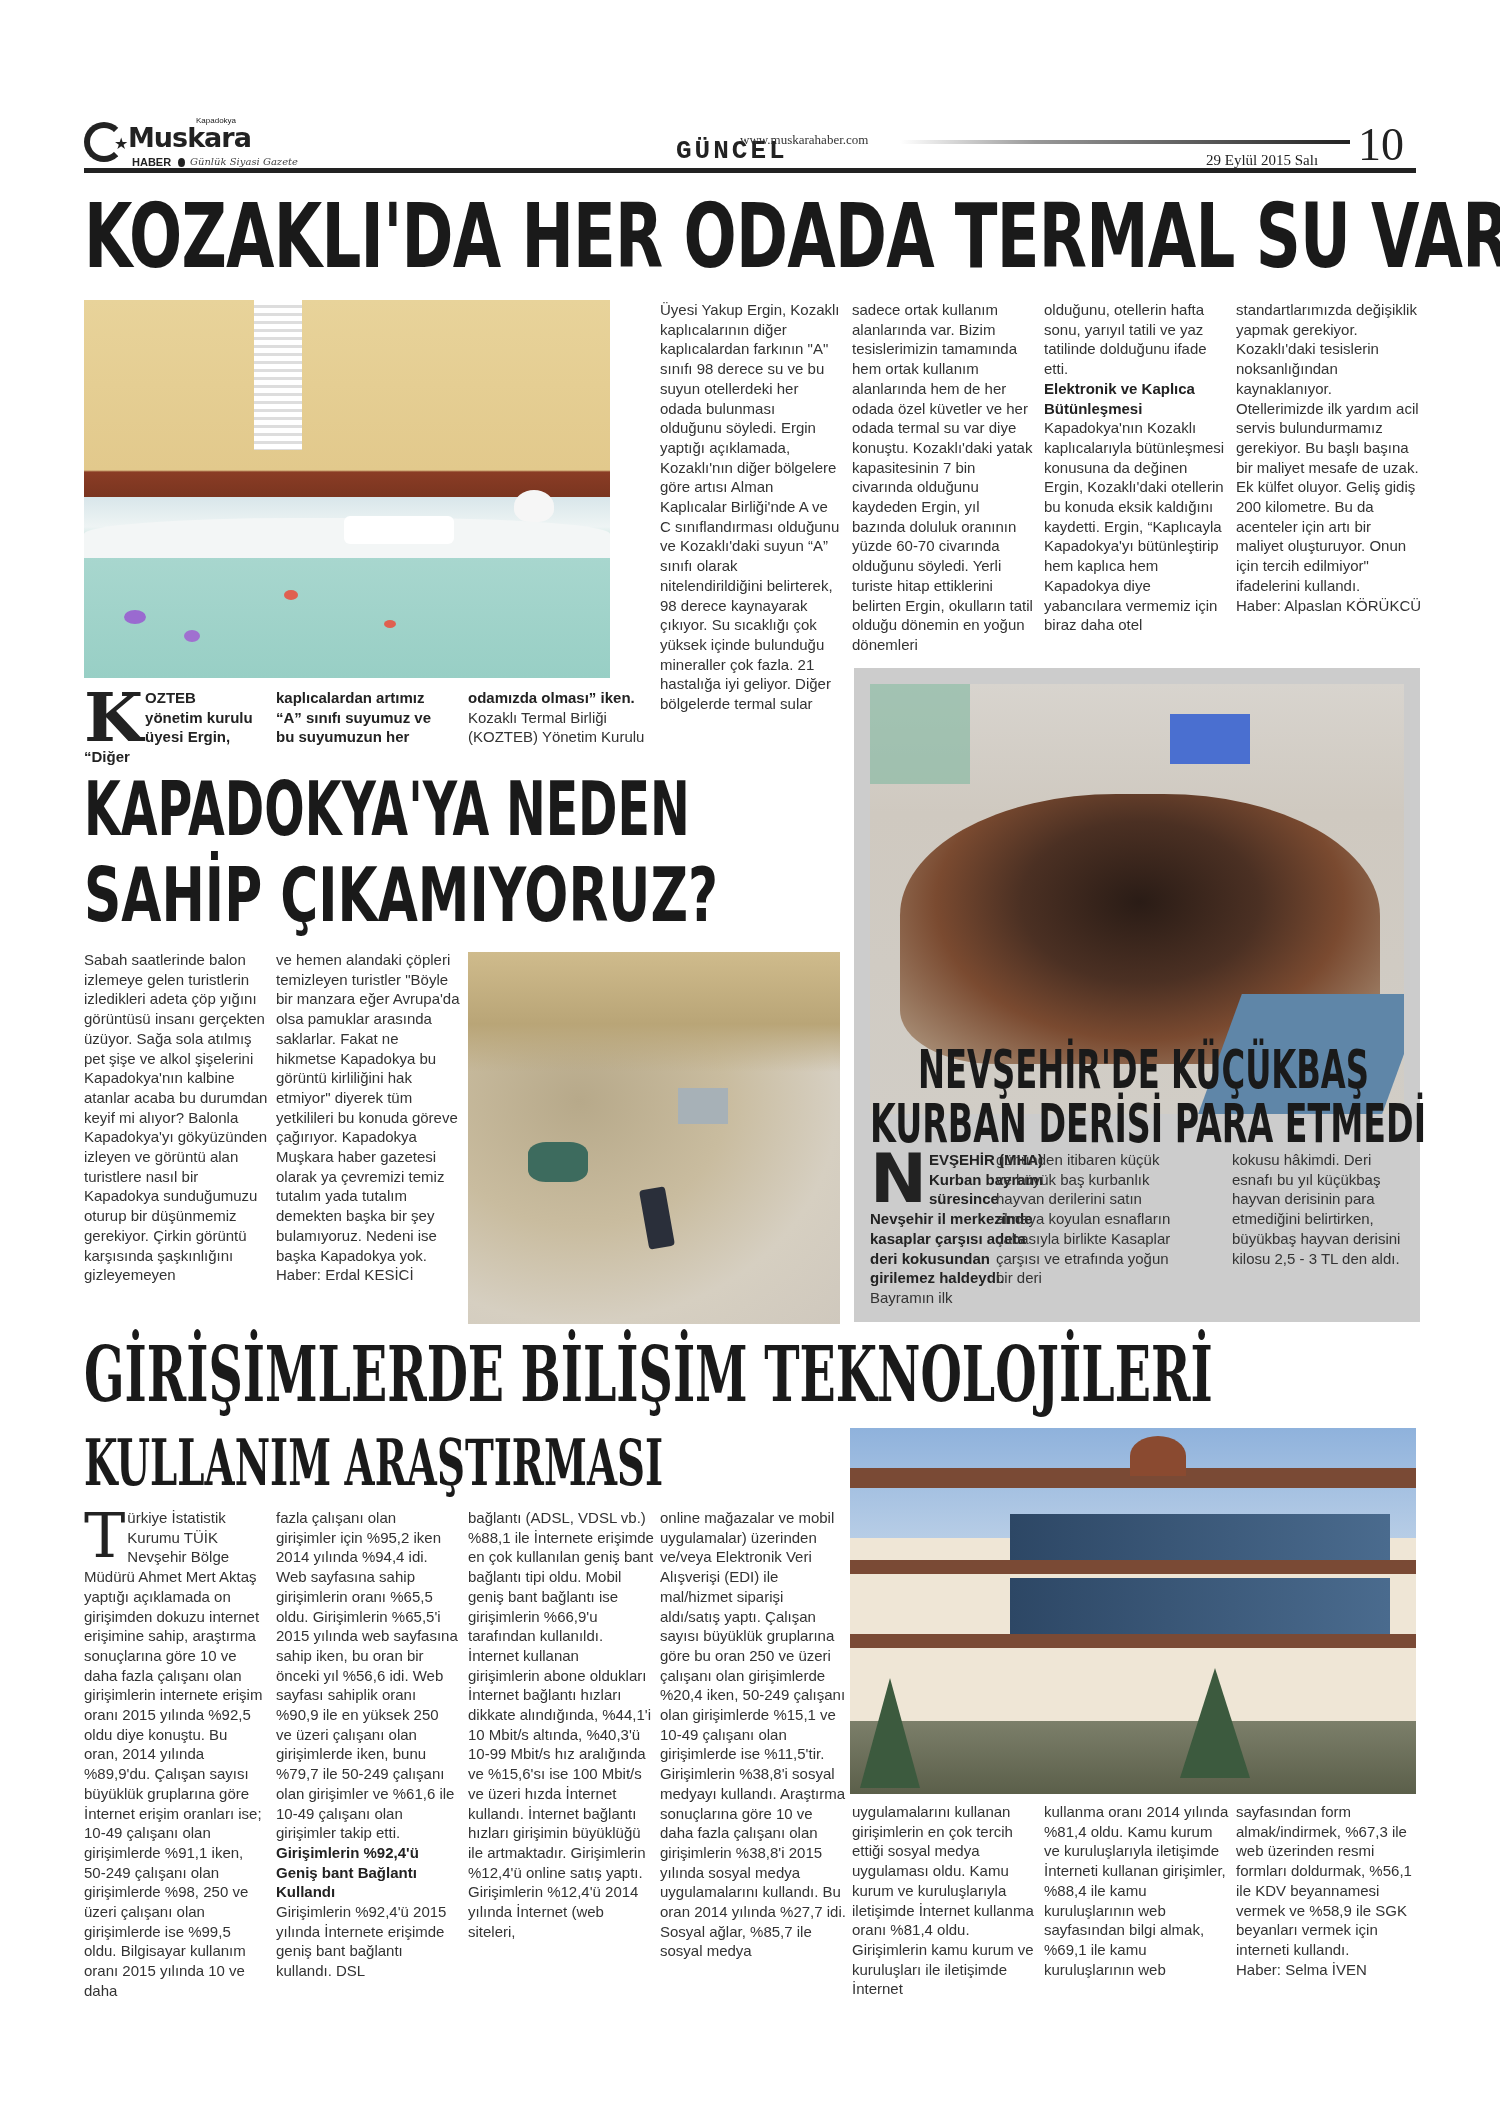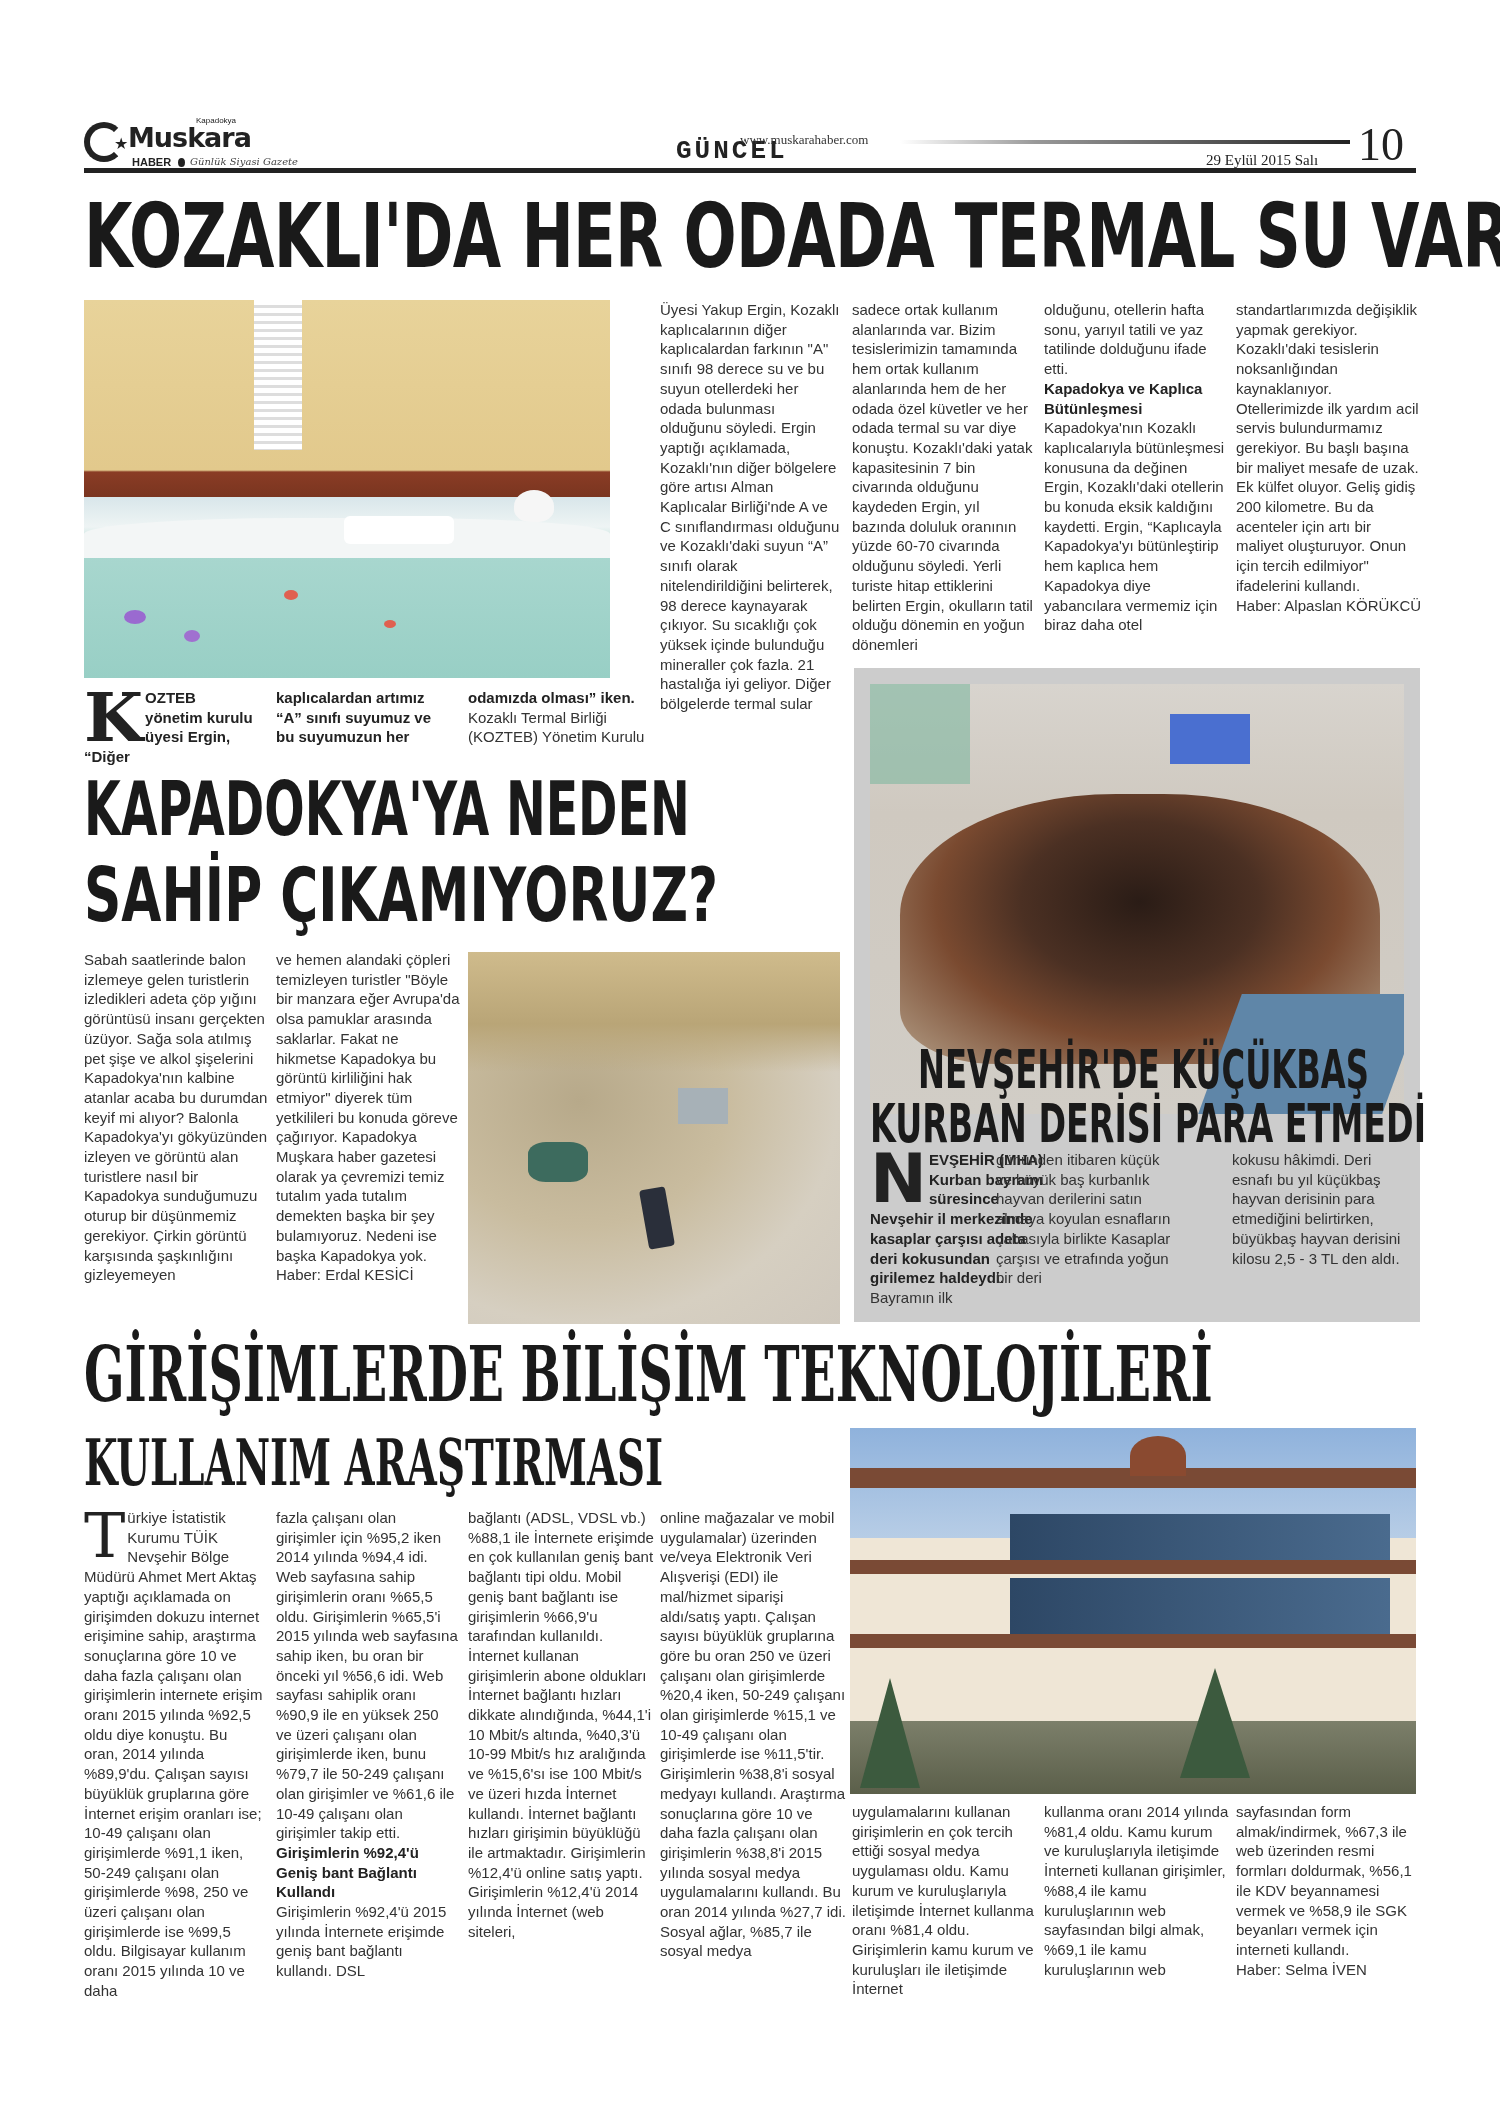--- a/index.html
+++ b/index.html
@@ -66,21 +66,21 @@
 <div class="col bold" style="left:276px;top:688px;width:170px;">kaplıcalardan artımız “A” sınıfı suyumuz ve bu suyumuzun her</div>
 <div class="col" style="left:468px;top:688px;width:180px;">
   <p class="bold">odamızda olması” iken.</p>
   <p>Kozaklı Termal Birliği (KOZTEB) Yönetim Kurulu</p>
 </div>
 
 <div class="col" style="left:660px;top:300px;width:180px;">Üyesi Yakup Ergin, Kozaklı kaplıcalarının diğer kaplıcalardan farkının "A" sınıfı 98 derece su ve bu suyun otellerdeki her odada bulunması olduğunu söyledi. Ergin yaptığı açıklamada, Kozaklı'nın diğer bölgelere göre artısı Alman Kaplıcalar Birliği'nde A ve C sınıflandırması olduğunu ve Kozaklı'daki suyun “A” sınıfı olarak nitelendirildiğini belirterek, 98 derece kaynayarak çıkıyor. Su sıcaklığı çok yüksek içinde bulunduğu mineraller çok fazla. 21 hastalığa iyi geliyor. Diğer bölgelerde termal sular</div>
 <div class="col" style="left:852px;top:300px;width:182px;">sadece ortak kullanım alanlarında var. Bizim tesislerimizin tamamında hem ortak kullanım alanlarında hem de her odada özel küvetler ve her odada termal su var diye konuştu. Kozaklı'daki yatak kapasitesinin 7 bin civarında olduğunu kaydeden Ergin, yıl bazında doluluk oranının yüzde 60-70 civarında olduğunu söyledi. Yerli turiste hitap ettiklerini belirten Ergin, okulların tatil olduğu dönemin en yoğun dönemleri</div>
 <div class="col" style="left:1044px;top:300px;width:186px;">
   <p>olduğunu, otellerin hafta sonu, yarıyıl tatili ve yaz tatilinde dolduğunu ifade etti.</p>
-  <p class="bold">Kapadokya ve Kaplıca Bütünleşmesi</p>
+  <p class="bold">Elektronik ve Kaplıca Bütünleşmesi</p>
   <p>Kapadokya'nın Kozaklı kaplıcalarıyla bütünleşmesi konusuna da değinen Ergin, Kozaklı'daki otellerin bu konuda eksik kaldığını kaydetti. Ergin, “Kaplıcayla Kapadokya'yı bütünleştirip hem kaplıca hem Kapadokya diye yabancılara vermemiz için biraz daha otel</p>
 </div>
 <div class="col" style="left:1236px;top:300px;width:186px;">
   <p>standartlarımızda değişiklik yapmak gerekiyor. Kozaklı'daki tesislerin noksanlığından kaynaklanıyor. Otellerimizde ilk yardım acil servis bulundurmamız gerekiyor. Bu başlı başına bir maliyet mesafe de uzak. Ek külfet oluyor. Geliş gidiş 200 kilometre. Bu da acenteler için artı bir maliyet oluşturuyor. Onun için tercih edilmiyor" ifadelerini kullandı.</p>
   <p>Haber: Alpaslan KÖRÜKCÜ</p>
 </div>
 
 <div class="abs h-cond" style="left:84px;top:772px;font-size:72px;transform:scaleX(0.66) scaleY(1.04);">KAPADOKYA'YA NEDEN</div>
 <div class="abs h-cond" style="left:84px;top:858px;font-size:72px;transform:scaleX(0.72) scaleY(1.04);">SAHİP ÇIKAMIYORUZ?</div>
 

